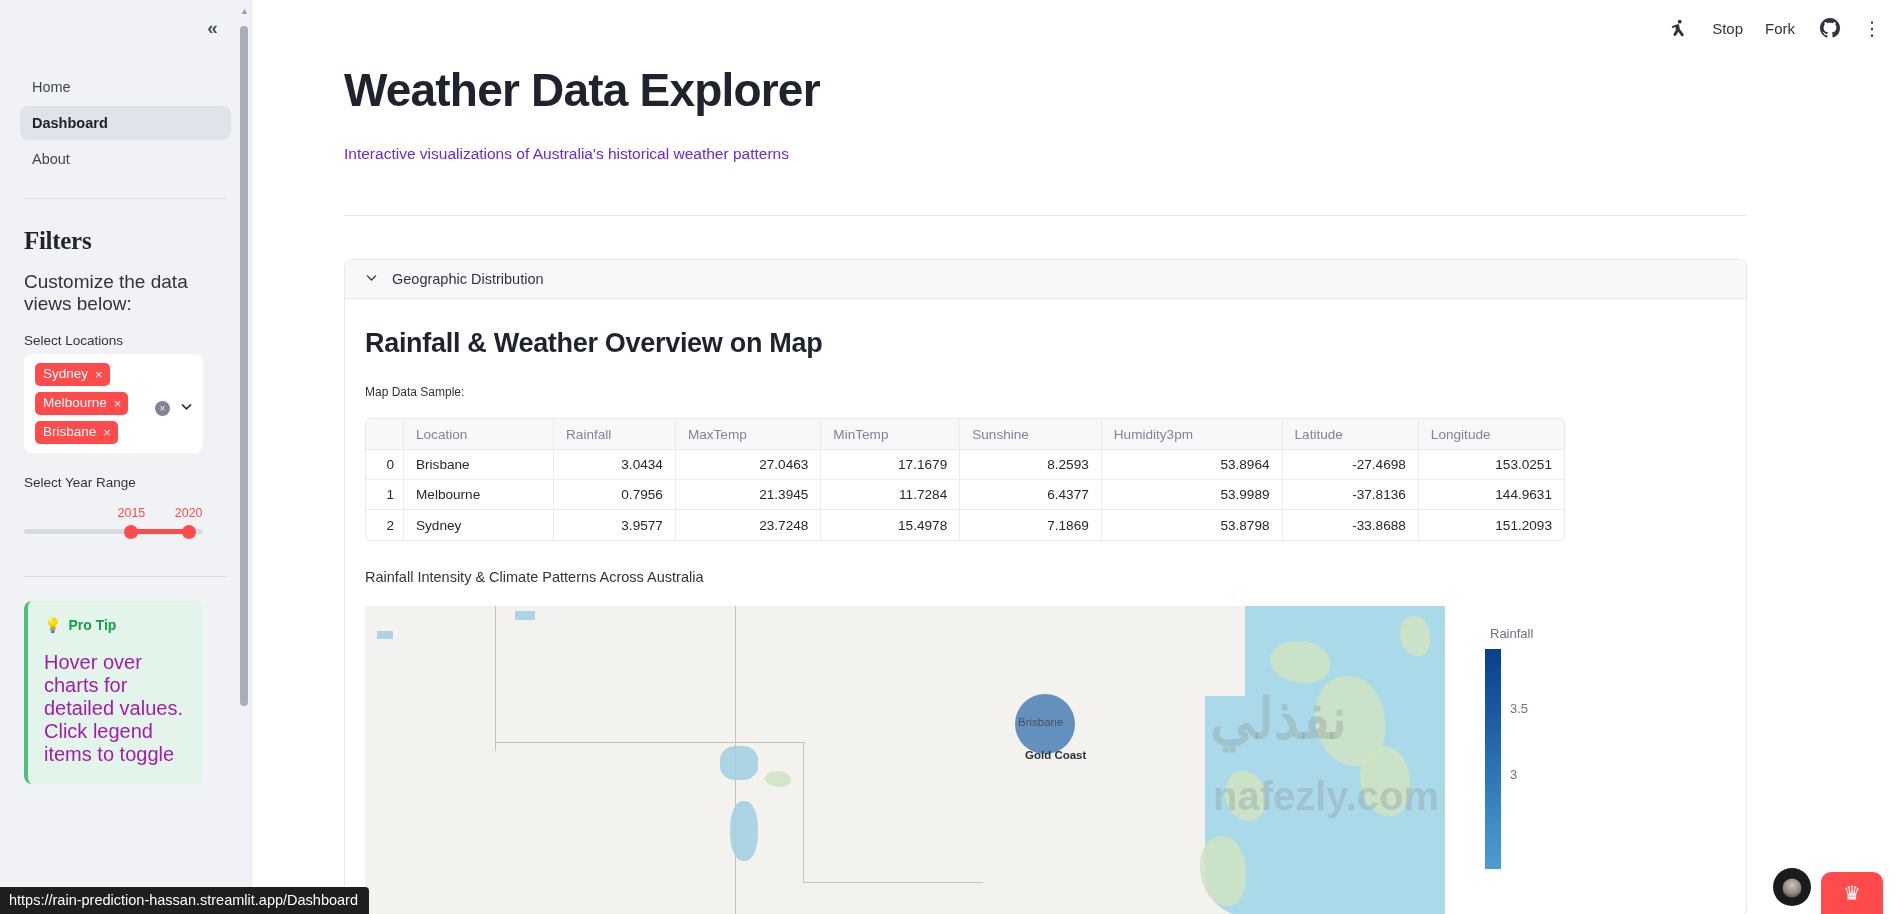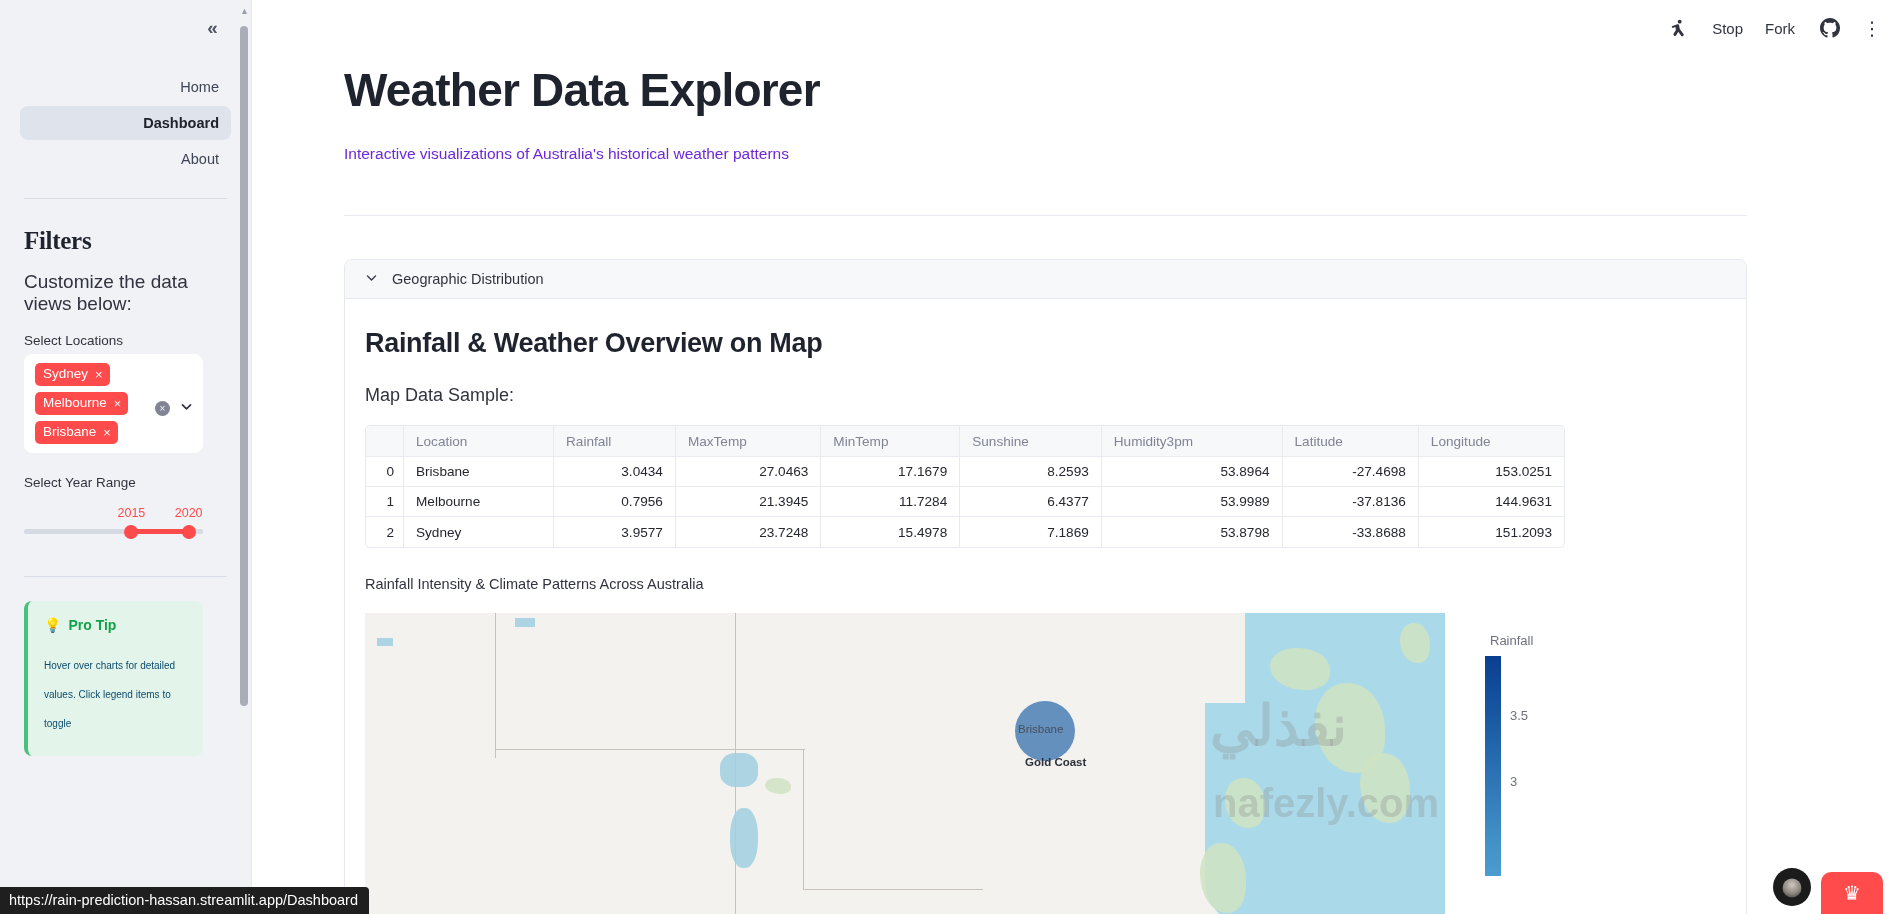--- a/index.html
+++ b/index.html
@@ -20,21 +20,21 @@
     border-right: 1px solid #e6e9ef;
     overflow: hidden;
   }
   #sidebar-inner { padding: 0 20px; }
   .collapse-row { height: 56px; display: flex; align-items: center; justify-content: flex-end; padding-right: 5px;}
   .collapse-btn {
     width: 30px; height: 30px; display: flex; align-items: center; justify-content: center;
     color: #4b5362; font-size: 19px; cursor: pointer; border-radius: 6px;
     font-weight: 700; letter-spacing: -3px;
   }
-  .nav { margin-top: 14px; text-align: right; }
+  .nav { margin-top: 14px; }
   .nav-item {
     display: block; padding: 6px 12px; margin: 2px 0;
     font-size: 14.5px; color: #3f4554; border-radius: 8px;
     text-decoration: none; cursor: pointer; line-height: 22px;
   }
   .nav-item.active { background: #dfe3eb; font-weight: 700; color: #20222b; }
   .nav-divider { height: 1px; background: #d9dde5; margin: 22px 4px 0 4px; }
 
   .filters-title {
     font-size: 25px; font-weight: 700; color: #1f232e;
@@ -86,21 +86,21 @@
 
   .protip {
     margin: 24px 4px 0 4px; width: 179px;
     background: #e3f5ea; border-left: 4px solid #4ac07a;
     border-radius: 8px; padding: 16px 16px 18px 16px;
   }
   .protip-head {
     display: flex; align-items: center; gap: 7px;
     font-size: 14px; font-weight: 700; color: #15a14a; margin-bottom: 18px;
   }
-  .protip-body { font-size: 10px; color: #0c4a6e; line-height: 29px; }
+  .protip-body { font-size: 20px; color: #a21caf; line-height: 23px; }
 
   
   #sb-scroll {
     position: absolute; right: 3px; top: 6px; width: 8px; height: 890px;
   }
   #sb-thumb {
     position: absolute; left: 0; top: 20px; width: 8px; height: 680px;
     background: #a8adb8; border-radius: 4px;
   }
   #sb-arrow { position: absolute; left: 0; top: 0; width: 8px; height: 10px;
@@ -140,21 +140,21 @@
     padding: 11px 20px; display: flex; align-items: center; gap: 14px;
     cursor: pointer;
   }
   .exp-caret { font-size: 12px; color: #31333f; }
   .exp-label { font-size: 14.5px; color: #31333f; }
   .expander-body { padding: 29px 20px 0 20px; }
 
   .section-h2 {
     font-size: 27px; font-weight: 700; color: #1f232e; letter-spacing: -0.3px;
   }
-  .sample-label { font-size: 18px; color: #31333f; margin-top: 26px; }
+  .sample-label { font-size: 12px; color: #31333f; margin-top: 26px; }
 
   
   .dtable {
     margin-top: 19px; border: 1px solid #e6e9ef; border-radius: 5px;
     border-collapse: separate; border-spacing: 0; width: 1200px;
     font-size: 13.6px; overflow: hidden;
   }
   .dtable th, .dtable td {
     border-right: 1px solid #e9ebf0; border-bottom: 1px solid #e9ebf0;
     padding: 0 12px; height: 30px; text-align: left; font-weight: 400;

